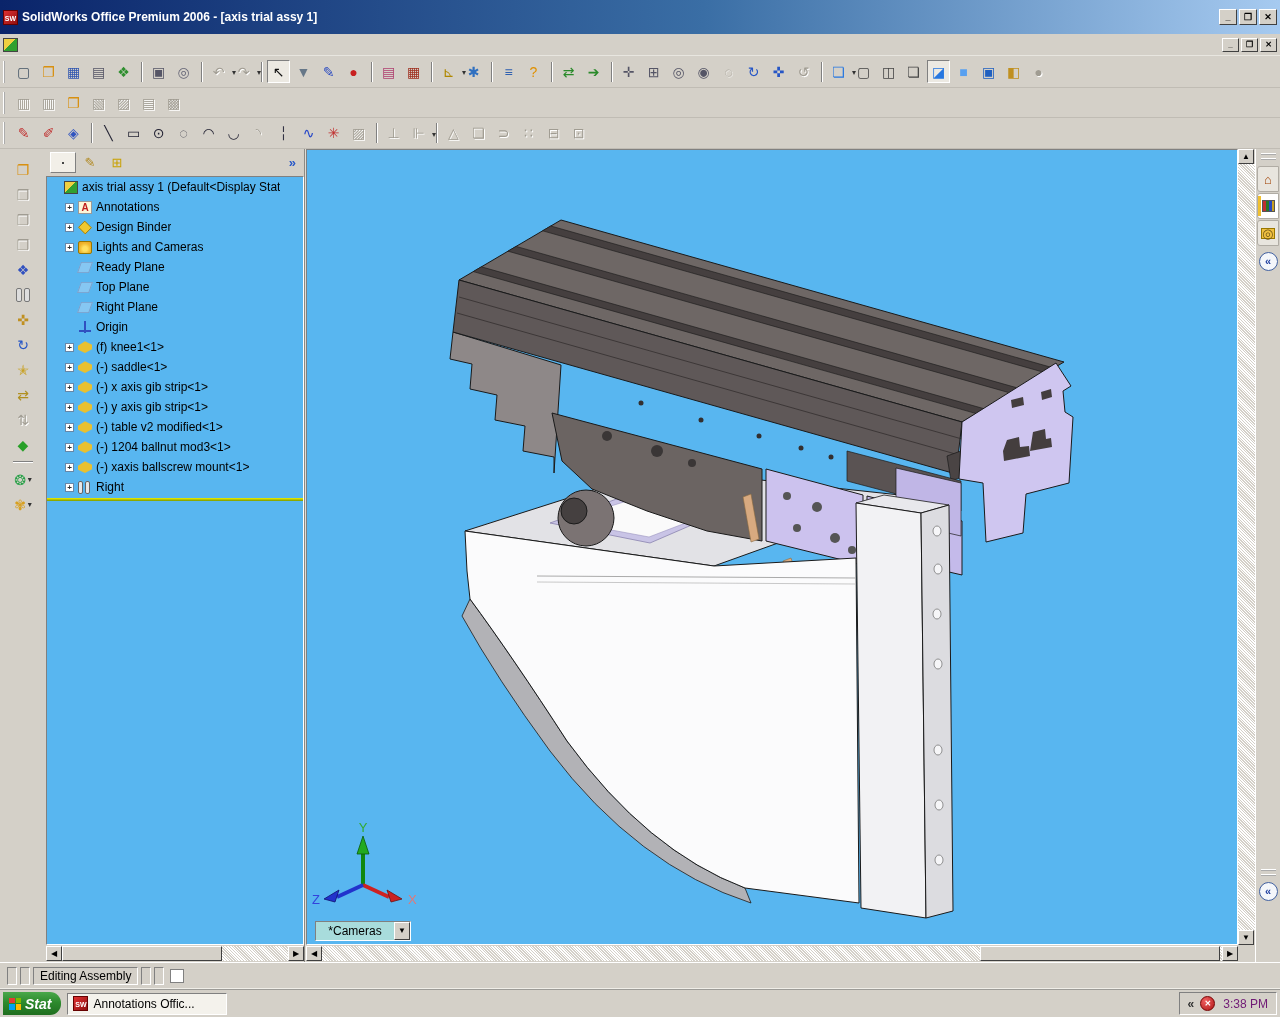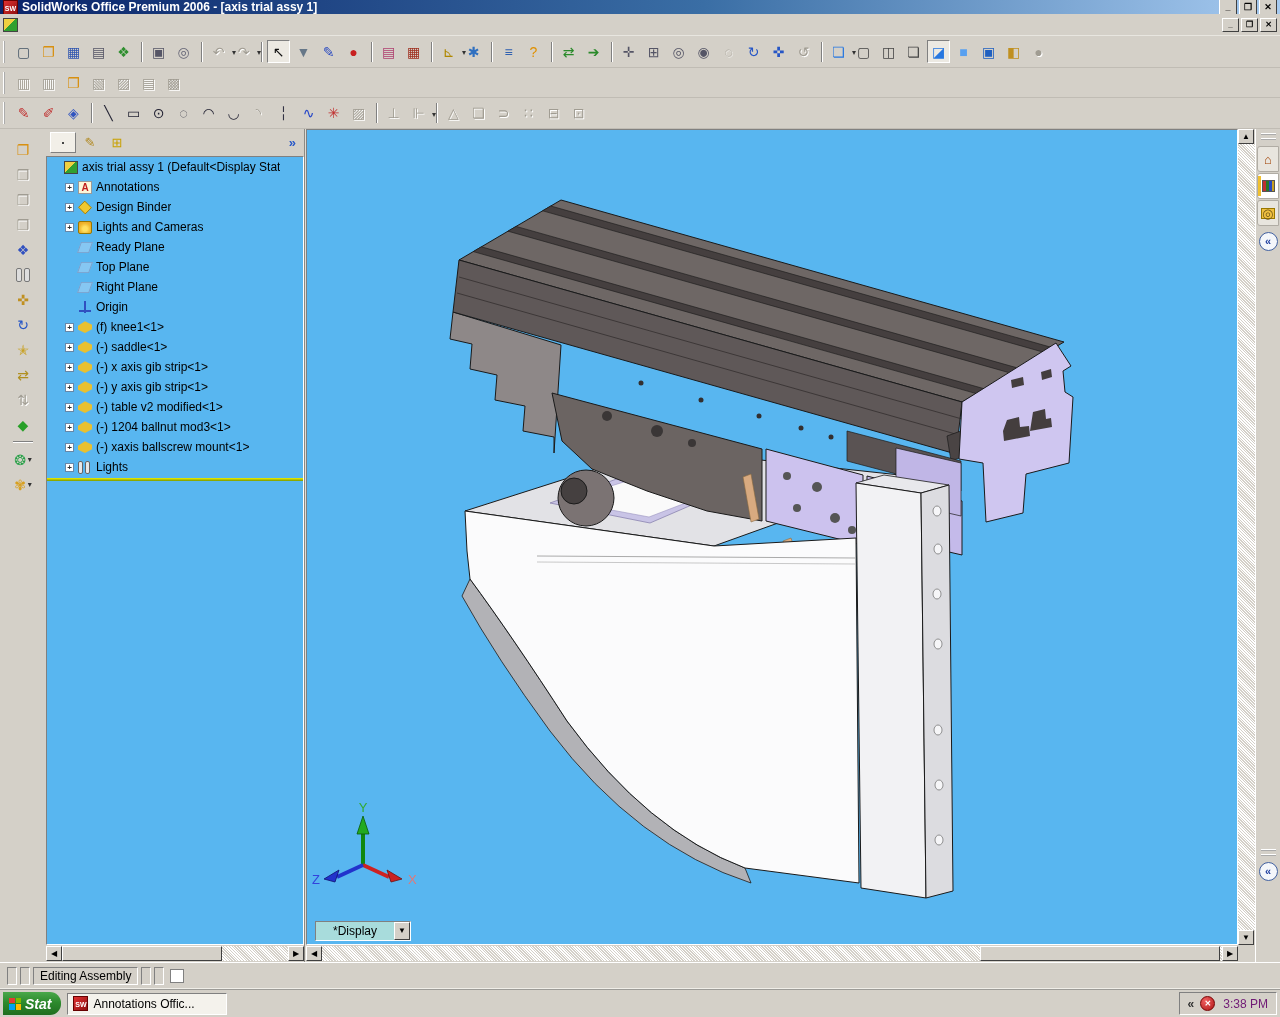--- a/index.html
+++ b/index.html
@@ -2,21 +2,21 @@
 <html><head>
 <meta charset="utf-8">
 <style>
   * { margin:0; padding:0; box-sizing:border-box; }
   html,body { width:1280px; height:1017px; overflow:hidden; }
   body { font-family:"Liberation Sans",sans-serif; font-size:12px; background:#d4d0c8; cursor:default; }
 
   .window { width:1280px; height:1017px; display:flex; flex-direction:column; background:#d4d0c8; }
 
   
-  .titlebar { height:14px; background:linear-gradient(to right,#0a246a,#3a6ea5 55%,#a6caf0); display:flex; align-items:center; padding:0 3px; flex:none; }
+  .titlebar { height:34px; background:linear-gradient(to right,#0a246a,#3a6ea5 55%,#a6caf0); display:flex; align-items:center; padding:0 3px; flex:none; }
   .app-icon { width:15px; height:15px; background:linear-gradient(135deg,#e03030,#901010); color:#fff; font:bold 7px/15px "Liberation Sans",sans-serif; text-align:center; margin-right:4px; border:1px solid #600; flex:none; }
   .title-text { color:#fff; font-weight:bold; font-size:12px; white-space:nowrap; flex:1; }
   .winbtn { width:18px; height:16px; background:#d4d0c8; border:1px solid; border-color:#fff #404040 #404040 #fff; font:bold 9px/14px "Liberation Sans",sans-serif; text-align:center; color:#000; margin-left:2px; flex:none; }
 
   
   .menubar { height:22px; background:#d4d0c8; display:flex; align-items:center; padding:0 3px; flex:none; border-bottom:1px solid #e8e6e0; }
   .menu-doc-icon { width:15px; height:14px; background:linear-gradient(135deg,#f0d040 45%,#30a030 45%); border:1px solid #444; margin-right:6px; flex:none; }
   .menu-item { padding:2px 8px; color:#000; }
   .menubar .spacer, .spacer { flex:1; }
   .mdibtn { width:17px; height:14px; background:#d4d0c8; border:1px solid; border-color:#fff #404040 #404040 #fff; font:bold 8px/12px "Liberation Sans",sans-serif; text-align:center; margin-left:2px; flex:none; }
@@ -533,21 +533,21 @@
               <span class="tlabel">(-) 1204 ballnut mod3&lt;1&gt;</span>
             </div>
             <div class="trow">
               <span class="texp">+</span>
               <span class="ticon ti-part"></span>
               <span class="tlabel">(-) xaxis ballscrew mount&lt;1&gt;</span>
             </div>
             <div class="trow">
               <span class="texp">+</span>
               <span class="ticon ti-mates"></span>
-              <span class="tlabel">Lights</span>
+              <span class="tlabel">Right</span>
             </div>
           </div>
         <div class="rollback"></div>
       </div>
       <div class="hscroll fm-hscroll">
         <span class="sbbtn">◀</span>
         <span class="hthumb"></span>
         <span class="dither" style="flex:1;height:15px"></span>
         <span class="sbbtn">▶</span>
       </div>
@@ -634,21 +634,21 @@
               <line x1="56" y1="735" x2="82" y2="747" stroke="#cc2222" stroke-width="4"></line>
               <polygon points="80,740 84,752 95,749" fill="#cc2222" stroke="#701010" stroke-width="0.8"></polygon>
               <line x1="56" y1="735" x2="30" y2="747" stroke="#2233cc" stroke-width="4"></line>
               <polygon points="32,740 28,752 17,749" fill="#2233cc" stroke="#101070" stroke-width="0.8"></polygon>
               <text x="56" y="682" text-anchor="middle" font-size="13" fill="#33aa33" font-family="Liberation Sans, sans-serif">Y</text>
               <text x="101" y="754" font-size="13" fill="#e07878" font-family="Liberation Sans, sans-serif">X</text>
               <text x="5" y="754" font-size="13" fill="#3344dd" font-family="Liberation Sans, sans-serif">Z</text>
             </g>
           </svg>
           <div class="view-combo">
-            <span class="vc-text">*Display</span>
+            <span class="vc-text">*Cameras</span>
             <span class="vc-btn">▼</span>
           </div>
         </div>
         <div class="vscroll">
           <span class="sbbtn">▲</span>
           <span class="track dither"></span>
           <span class="sbbtn">▼</span>
         </div>
       </div>
       <div class="hscroll vp-hscroll">

